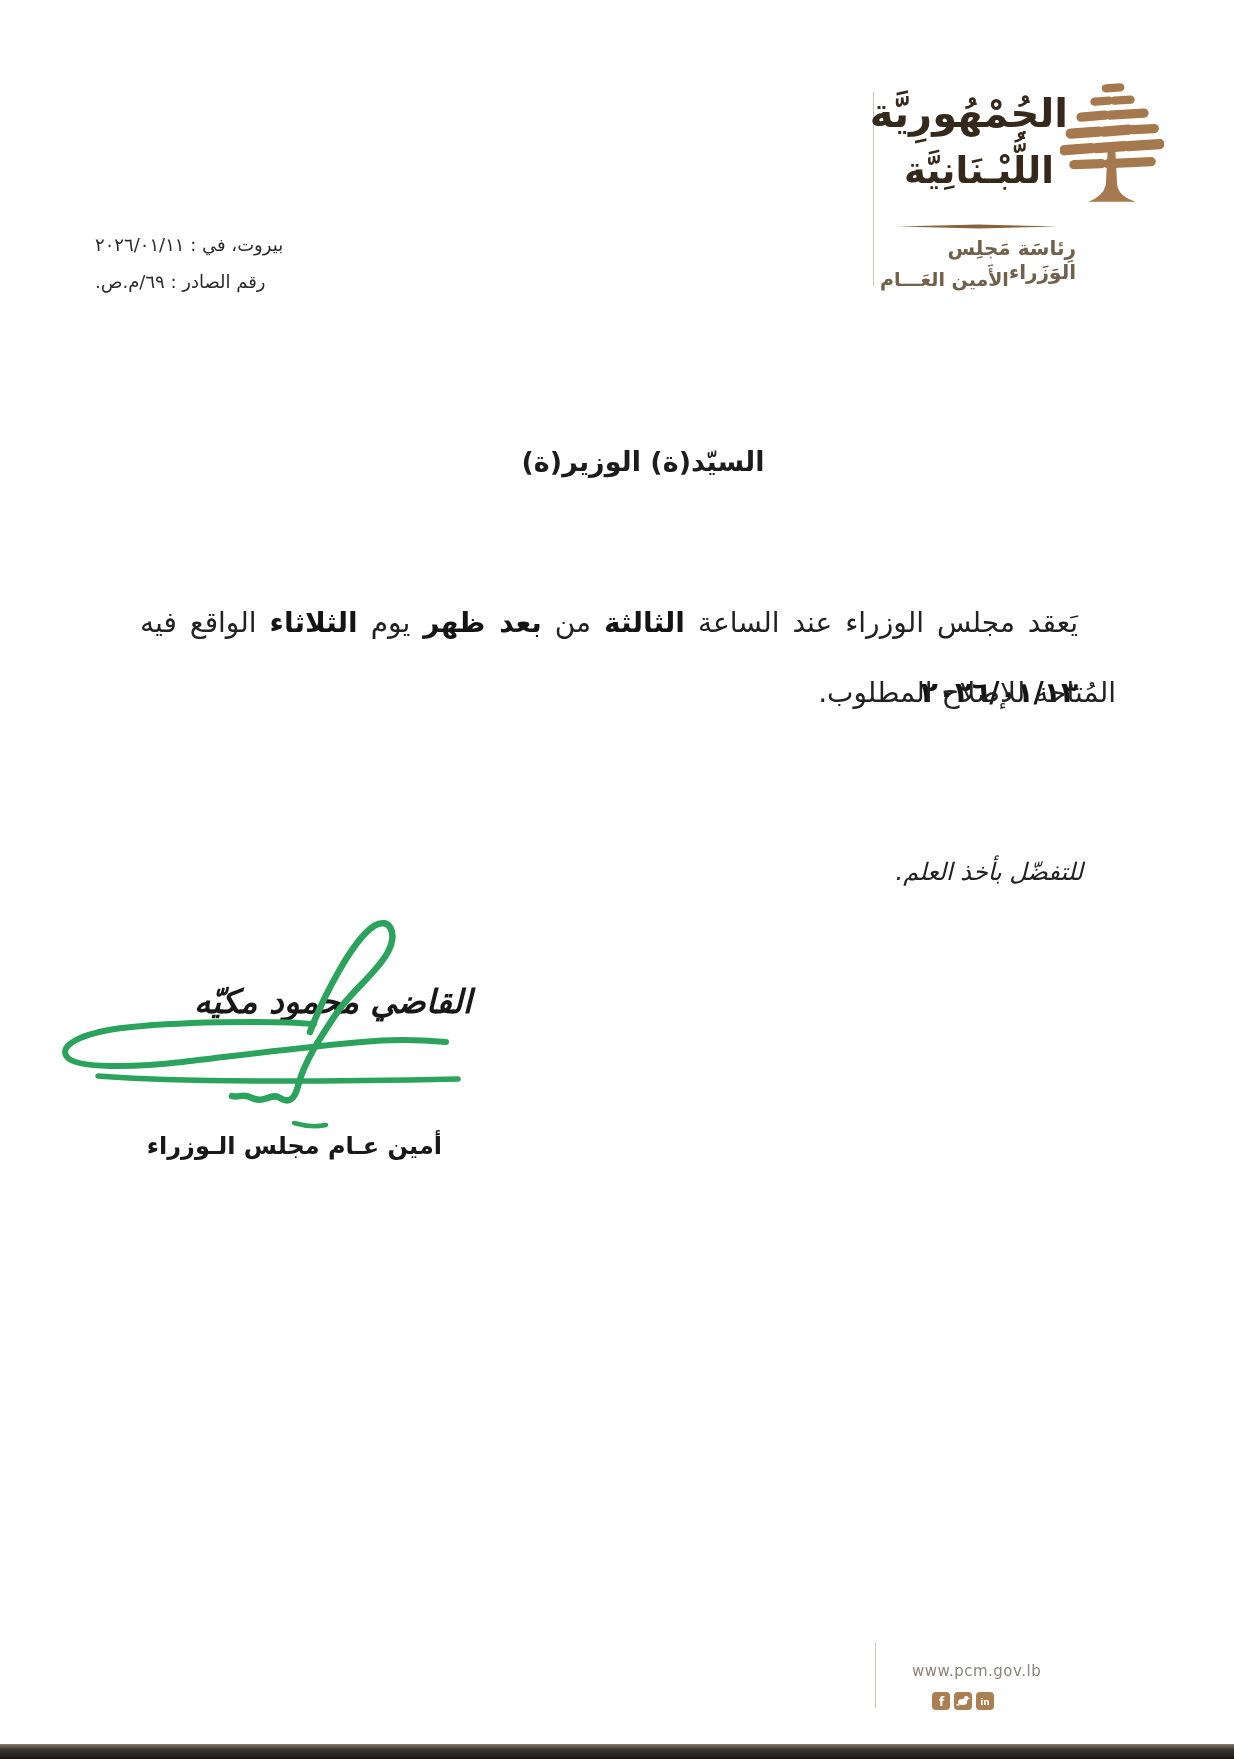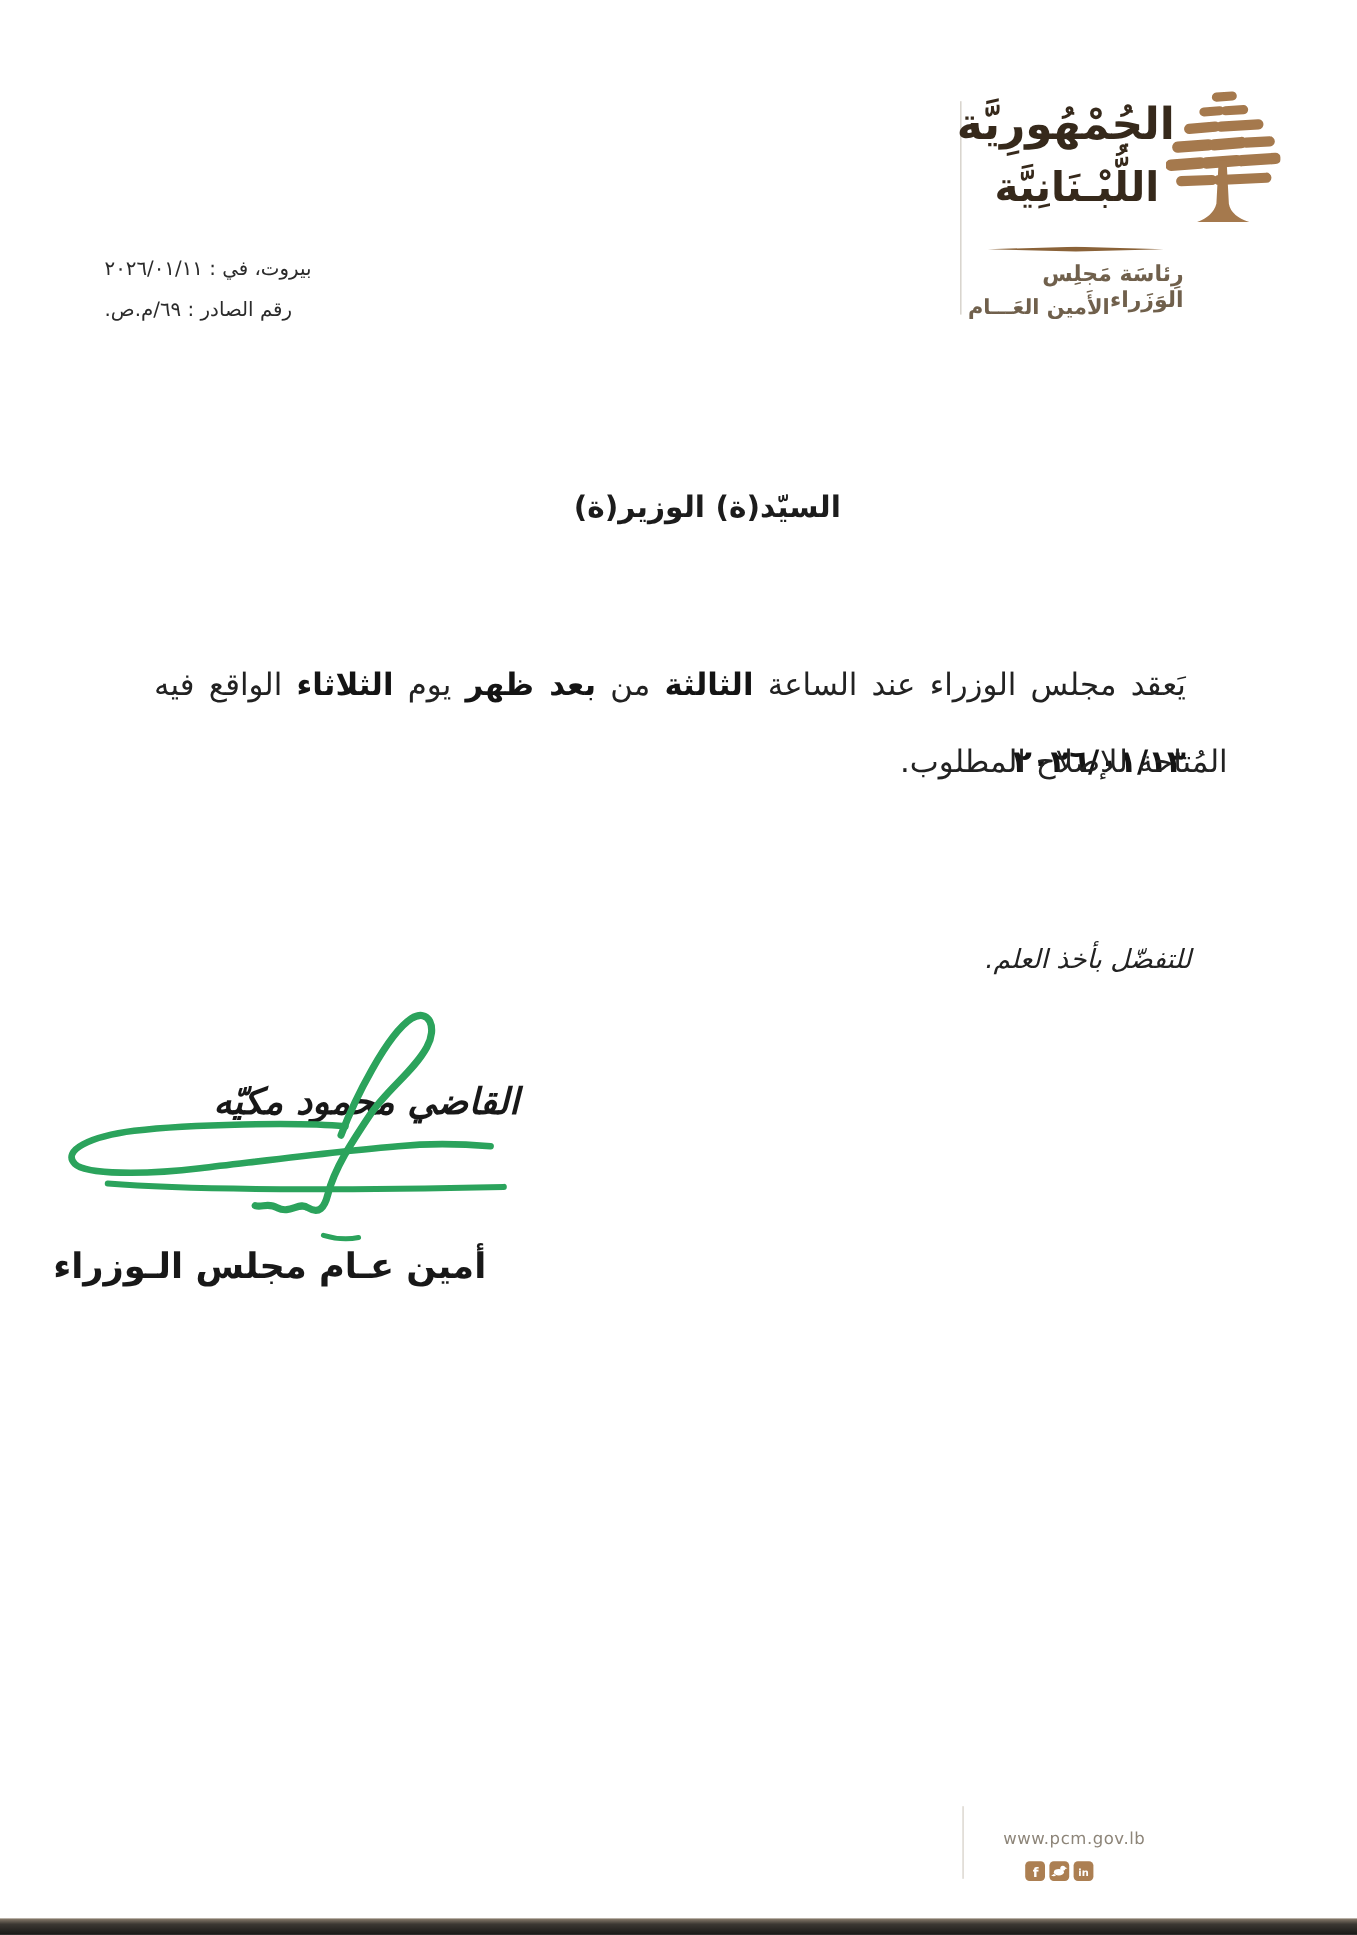--- a/index.html
+++ b/index.html
@@ -68,21 +68,21 @@
   }
   
   .sig-name{
     position:absolute;left:194px;top:982px;width:330px;
     direction:rtl;text-align:left;white-space:nowrap;
     font-size:33px;font-weight:bold;color:#181818;font-style:italic;
   }
   .sig-title{
     position:absolute;left:156px;top:1132px;width:286px;
     direction:rtl;text-align:center;white-space:nowrap;
-    font-size:32px;font-weight:bold;color:#181818;
+    font-size:24px;font-weight:bold;color:#181818;
   }
   .sig-ink{position:absolute;left:52px;top:890px;z-index:5;}
   
   .ft-vline{
     position:absolute;left:875px;top:1642px;width:1px;height:66px;
     background:#cfc9bf;
   }
   .ft-url{
     position:absolute;left:912px;top:1662px;
     font-size:15px;letter-spacing:.5px;color:#8d8579;

